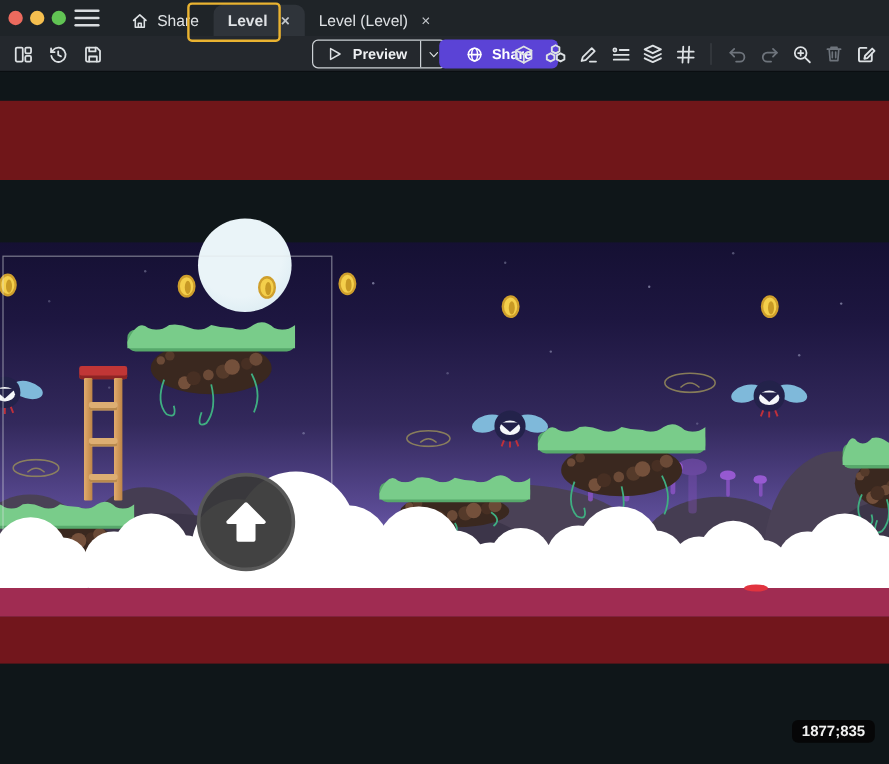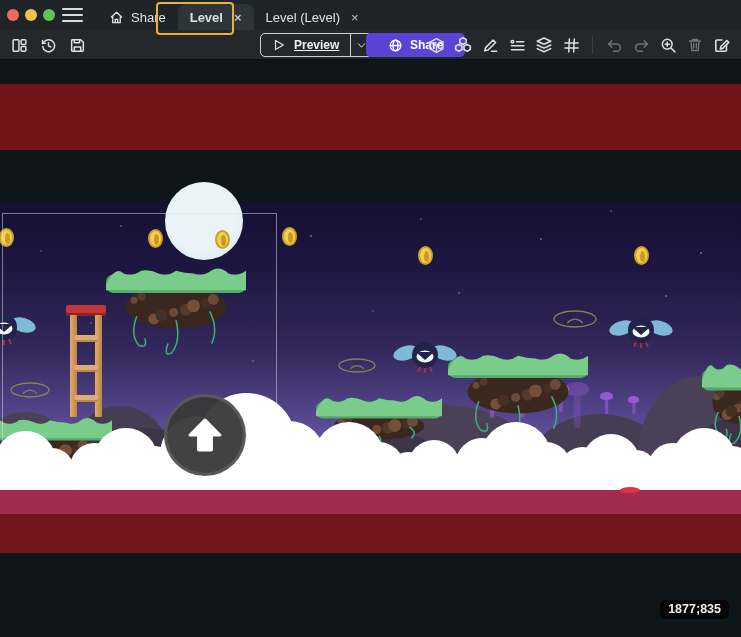--- a/index.html
+++ b/index.html
@@ -24,21 +24,21 @@
 
   
   .toolbar { position:absolute; left:0; top:30px; width:741px; height:30px; background:#24282d;
              border-bottom:1px solid #0a0e11; }
   .tool-left { position:absolute; left:10px; top:0; height:30px; display:flex; align-items:center; gap:11px; }
   .icon-btn { width:18px; height:18px; display:flex; align-items:center; justify-content:center; cursor:pointer; }
   .icon-btn svg { display:block; }
   .stroke-i { stroke:#dde1e4; fill:none; stroke-width:1.4; stroke-linecap:round; stroke-linejoin:round; }
   .dim .stroke-i { stroke:#6e747c; }
   .preview-btn { position:absolute; left:260px; top:3px; height:24px; display:flex; align-items:stretch;
-                 border:1px solid #ccd1d5; border-radius:5px; color:#eef0f2; cursor:pointer;text-decoration:underline; }
+                 border:1px solid #ccd1d5; border-radius:5px; color:#eef0f2; cursor:pointer; }
   .preview-main { display:flex; align-items:center; gap:8px; padding:0 11px; }
   .preview-label { font-size:12px; font-weight:bold; }
   .preview-caret { display:flex; align-items:center; justify-content:center; width:21px;
                    border-left:1px solid #ccd1d5; }
   .share-btn { position:absolute; left:366px; top:3px; height:24px; padding:0 22px; display:flex;
                align-items:center; gap:7px; border-radius:5px; color:#fff; cursor:pointer; }
   .share-label { font-size:12px; font-weight:bold; }
   .tool-right { position:absolute; right:10px; top:0; height:30px; display:flex; align-items:center; gap:9px; }
   .v-div { width:1px; height:18px; background:#3c4147; margin:0 3px; }
 

